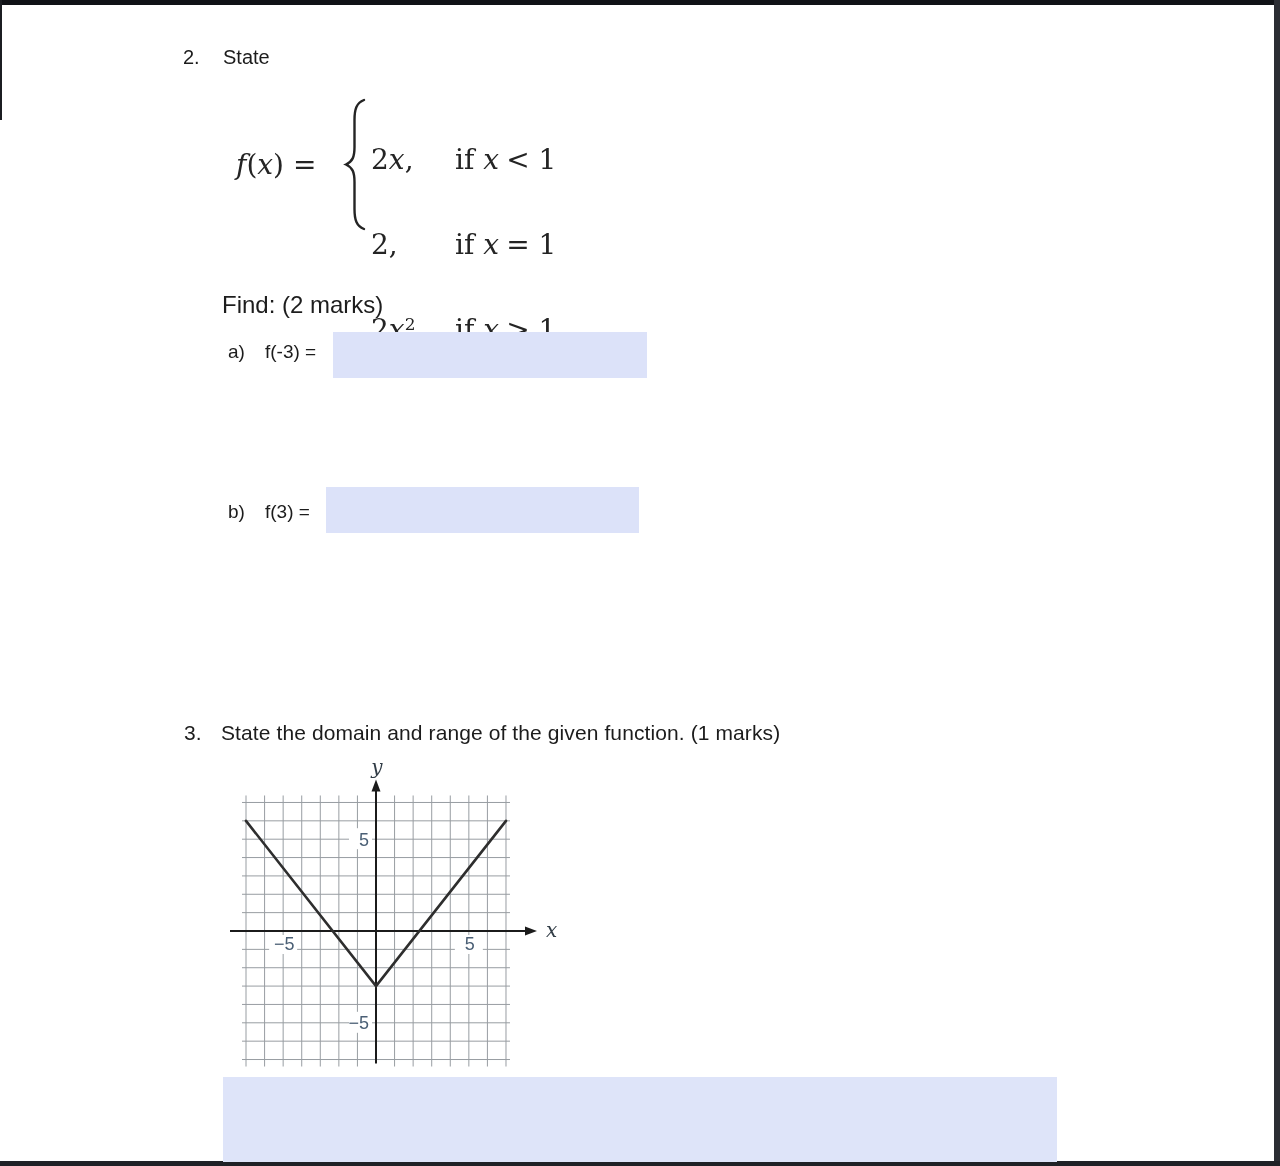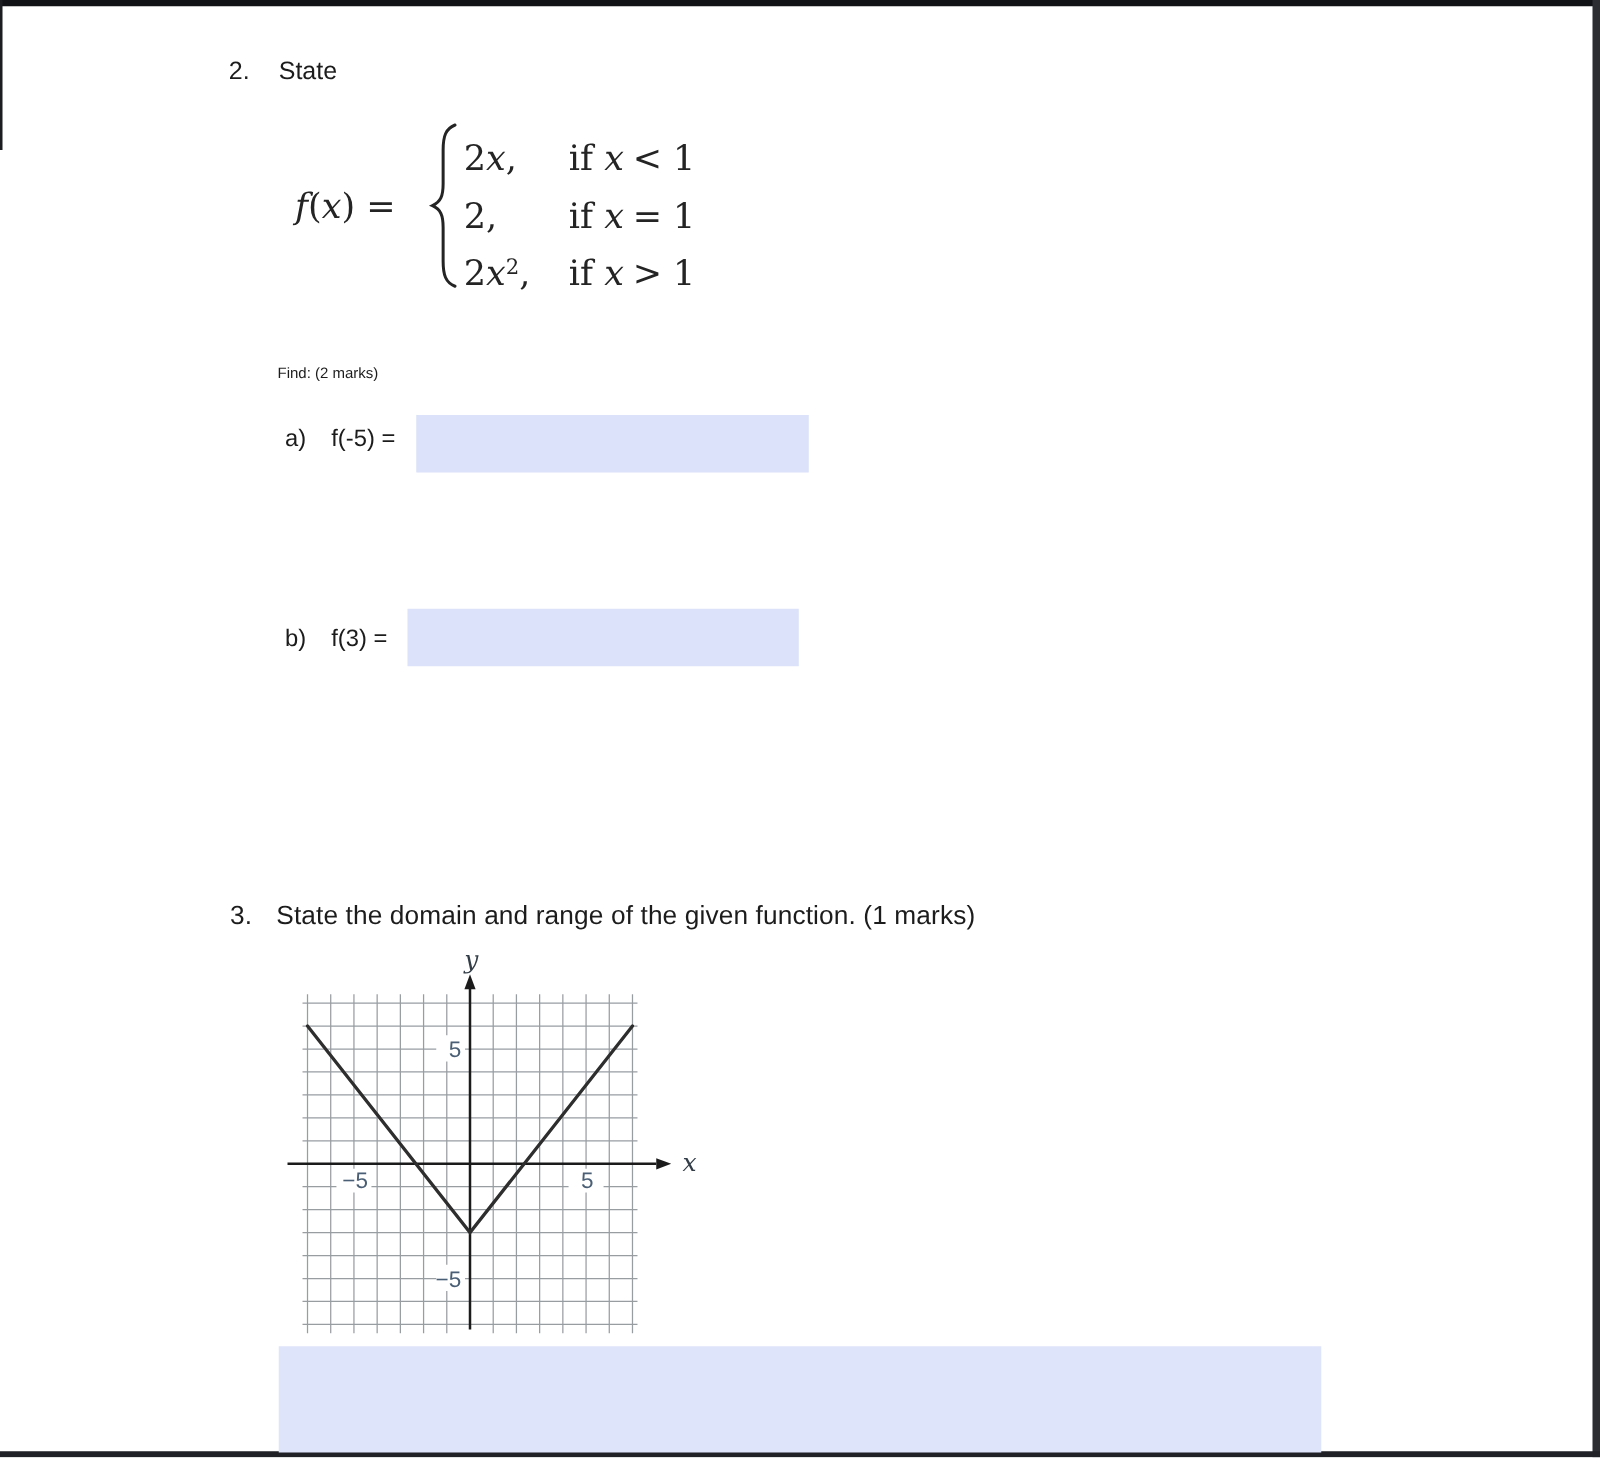--- a/index.html
+++ b/index.html
@@ -24,27 +24,27 @@
   #q3-line { left:184px; top:721px; font-size:21px; letter-spacing:0.1px; }
   #q3-line .qnum { width:37px; }
 
   
   .math { font-family:"DejaVu Serif", serif; color:#242424; font-size:28px; }
   .it { font-style:italic; }
   #formula-lhs { left:236px; top:148px; }
   #formula-lhs .eq { margin-left:9px; }
   #brace { left:343px; top:98px; }
   #formula-rows { left:371px; top:97px; }
-  .frow { display:flex; align-items:flex-end; height:46px; }
+  .frow { display:flex; align-items:center; height:46px;margin-top:39px; }
   .frow .val { width:84px; flex:0 0 auto; }
   .frow .kw { font-style:normal; margin-right:9px; }
   .frow .rel { margin-left:7px; }
   .sup { font-size:17px; vertical-align:9px; }
 
-  #find-label { left:222px; top:291px; font-size:12px; }
+  #find-label { left:222px; top:291px; font-size:24px; }
 
   .part-label { font-size:19px; color:#1c1c1c; }
   #part-a-label { left:228px; top:341px; }
   #part-a-expr  { left:265px; top:341px; }
   #part-b-label { left:228px; top:501px; }
   #part-b-expr  { left:265px; top:501px; }
 
   .answer-box { background:#dce2f9; }
   #answer-a { left:333px; top:332px; width:314px; height:46px; }
   #answer-b { left:326px; top:487px; width:313px; height:46px; }
@@ -86,21 +86,21 @@
     </div>
     <div class="frow">
       <span class="val"><span>2</span><span class="it">x</span><sup class="sup">2</sup><span>,</span></span>
       <span><span class="kw">if</span><span class="it">x</span><span class="rel">&gt; 1</span></span>
     </div>
   </div>
 
   <div class="abs" id="find-label">Find: (2 marks)</div>
 
   <span class="abs part-label" id="part-a-label">a)</span>
-  <span class="abs part-label" id="part-a-expr">f(-5) =</span>
+  <span class="abs part-label" id="part-a-expr">f(-3) =</span>
   <div class="abs answer-box" id="answer-a"></div>
 
   <span class="abs part-label" id="part-b-label">b)</span>
   <span class="abs part-label" id="part-b-expr">f(3) =</span>
   <div class="abs answer-box" id="answer-b"></div>
 
   <div class="abs qline" id="q3-line">
     <span class="qnum">3.</span>
     <span>State the domain and range of the given function. (1 marks)</span>
   </div>

